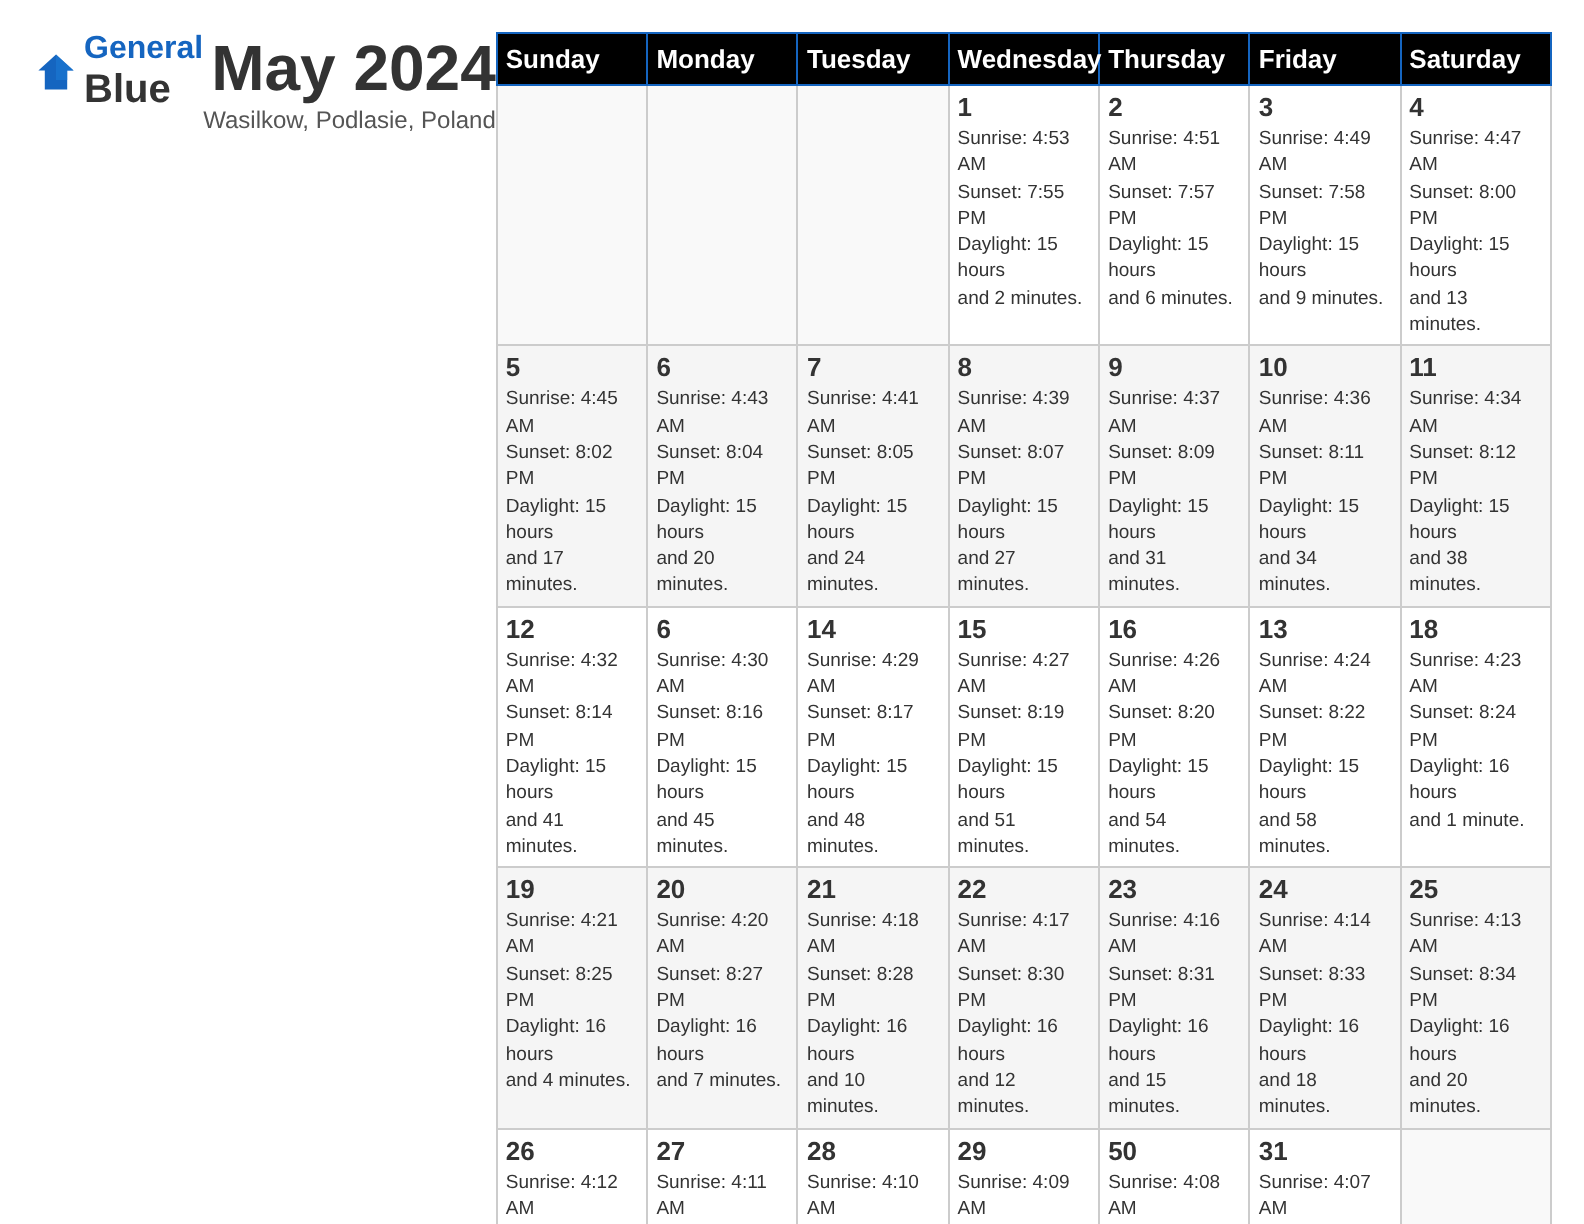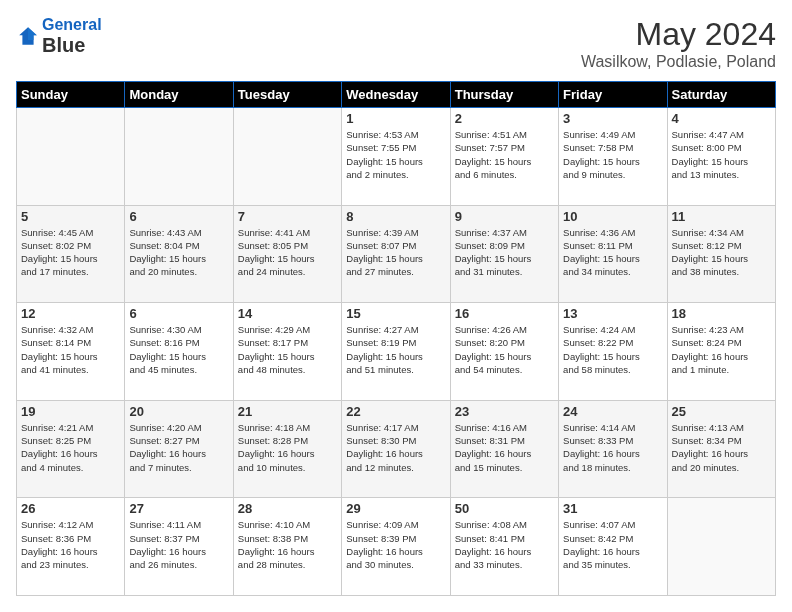--- a/index.html
+++ b/index.html
@@ -8,21 +8,21 @@
       background: #fff;
       width: 792px;
       height: 612px;
       overflow: hidden;
     }
     .page {
       width: 792px;
       height: 612px;
       padding: 16px;
       display: flex;
-      flex-direction: column;
+      flex-direction: row;
     }
     .header {
       display: flex;
       justify-content: space-between;
       align-items: flex-start;
       margin-bottom: 10px;
     }
     .logo {
       display: flex;
       align-items: center;
@@ -30,25 +30,25 @@
     }
     .logo-icon {
       width: 24px;
       height: 24px;
     }
     .title-block {
       text-align: right;
     }
     .month-title {
       font-size: 32px;
-      font-weight: normal;
+      font-weight: bold;
       color: #333;
     }
     .location {
-      font-size: 16px;
+      font-size: 12px;
       color: #555;
     }
     .calendar {
       flex: 1;
       border: 1px solid #ccc;
       border-collapse: collapse;
       width: 100%;
       table-layout: fixed;
     }
     .calendar th {

